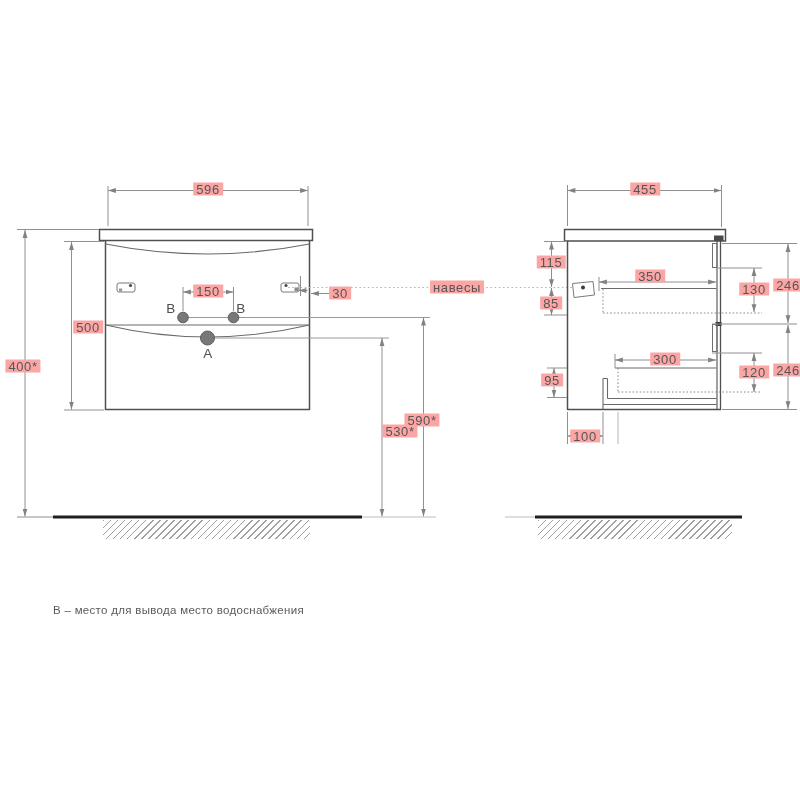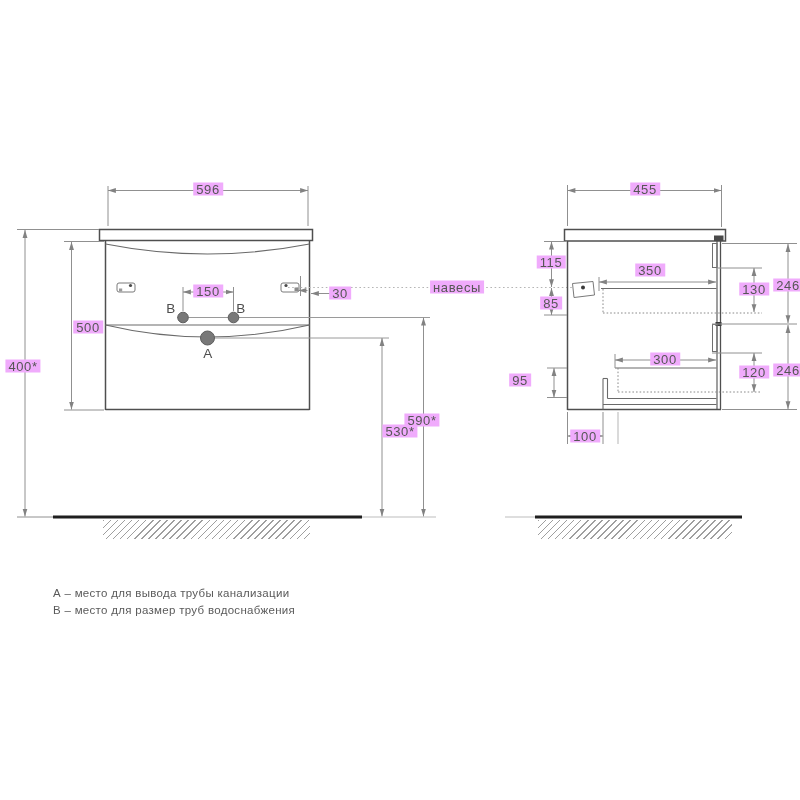--- a/index.html
+++ b/index.html
@@ -6,21 +6,21 @@
   .canvas{
     position:relative;width:800px;height:800px;background:#fff;overflow:hidden;
     font-family:"Liberation Sans","DejaVu Sans",sans-serif;
   }
   .canvas svg{position:absolute;left:0;top:0;}
   .lbl{
     position:absolute;transform:translate(-50%,-50%);
     font-size:13px;color:#565656;letter-spacing:.6px;white-space:nowrap;
     line-height:1;
   }
-  .lbl.bg{background:#f0abfc;padding:0 3px;}
+  .lbl.bg{background:#fca5a5;padding:0 3px;}
   .lbl.point{font-size:13.5px;color:#4e4e4e;}
   .note{
     position:absolute;left:53px;font-size:11.5px;color:#5a5a5a;
     letter-spacing:.3px;white-space:nowrap;line-height:1;
   }
   .hatch{
     position:absolute;height:19px;
     background:repeating-linear-gradient(135deg,
       #9f9f9f 0 1.1px, transparent 1.1px 5px,
       #9f9f9f 5px 6.1px, transparent 6.1px 10px,
@@ -195,25 +195,24 @@
 <div class="lbl bg" style="left:400px;top:431px">530*</div>
 <div class="lbl bg" style="left:422px;top:420px">590*</div>
 <div class="lbl point" style="left:171px;top:309px">B</div>
 <div class="lbl point" style="left:241px;top:309px">B</div>
 <div class="lbl point" style="left:208px;top:354px">A</div>
 <div class="lbl bg" style="left:457px;top:287px">навесы</div>
 
 <div class="lbl bg" style="left:645px;top:189px">455</div>
 <div class="lbl bg" style="left:551px;top:262px">115</div>
 <div class="lbl bg" style="left:551px;top:303px">85</div>
-<div class="lbl bg" style="left:650px;top:270px">350</div>
+<div class="lbl bg" style="left:650px;top:276px">350</div>
 <div class="lbl bg" style="left:754px;top:289px">130</div>
 <div class="lbl bg" style="left:788px;top:285px">246</div>
 <div class="lbl bg" style="left:665px;top:359px">300</div>
 <div class="lbl bg" style="left:754px;top:372px">120</div>
 <div class="lbl bg" style="left:788px;top:370px">246</div>
-<div class="lbl bg" style="left:520px;top:380px">95</div>
+<div class="lbl bg" style="left:552px;top:380px">95</div>
 <div class="lbl bg" style="left:585px;top:436px">100</div>
 
-<div class="note" style="top:588px">А – место для вывода трубы канализации</div>
-<div class="note" style="top:605px">В – место для размер труб водоснабжения</div>
+<div class="note" style="top:605px">В – место для вывода место водоснабжения</div>
 
 </div>
 
 </body></html>

